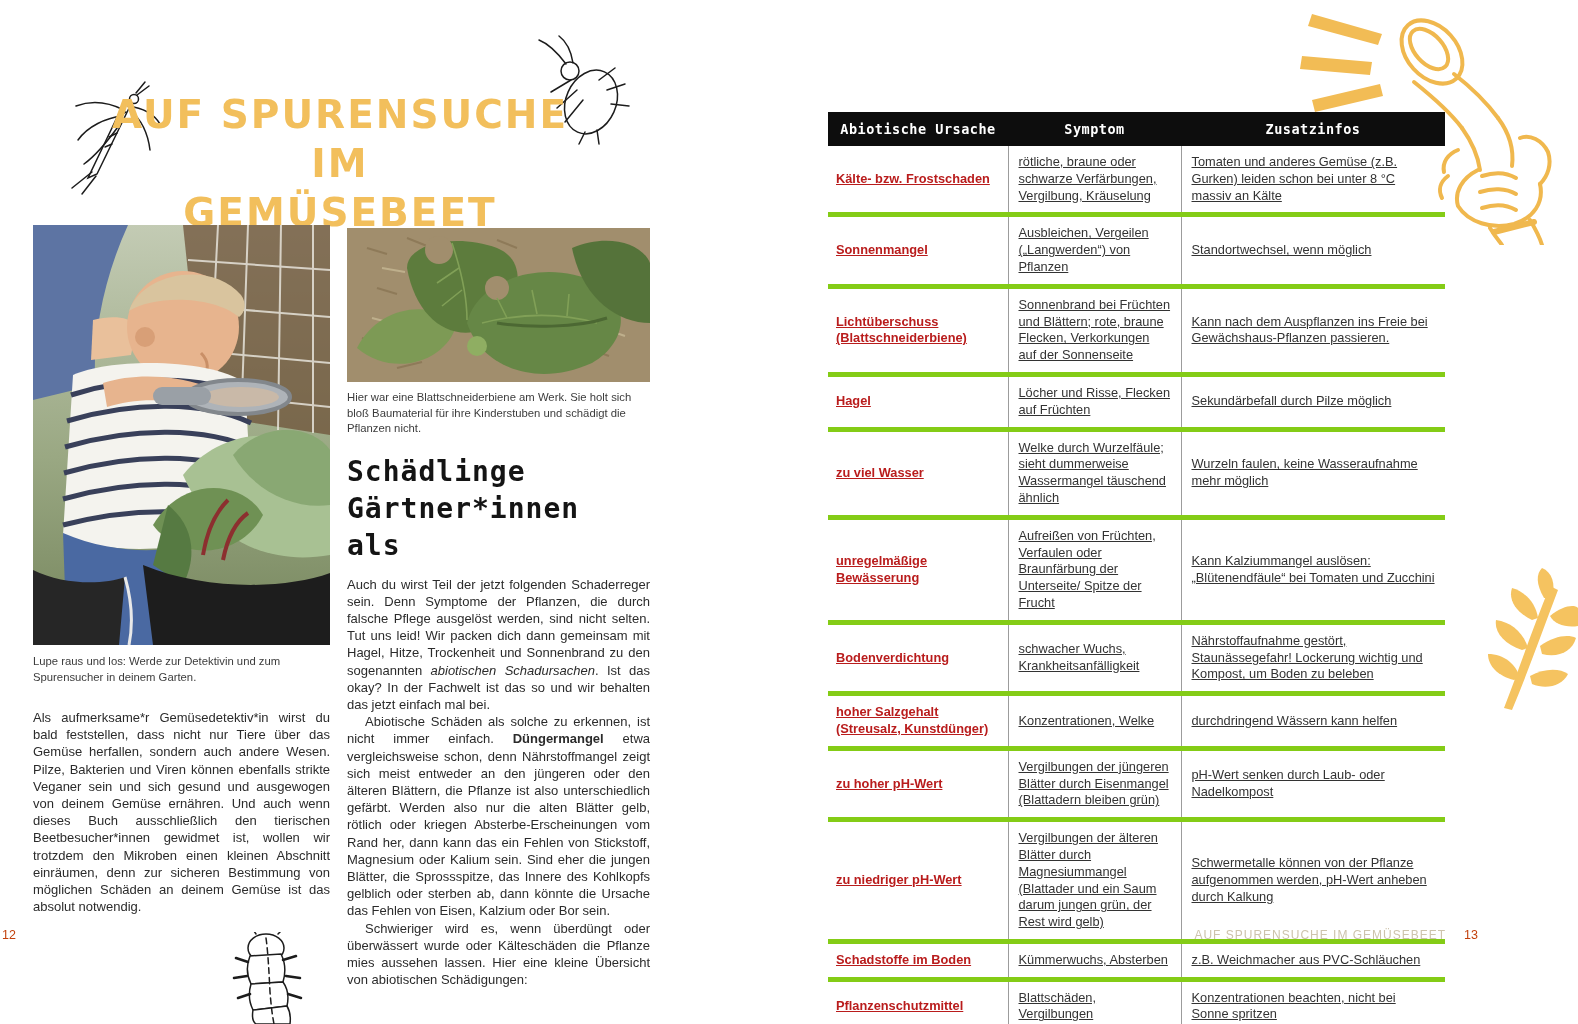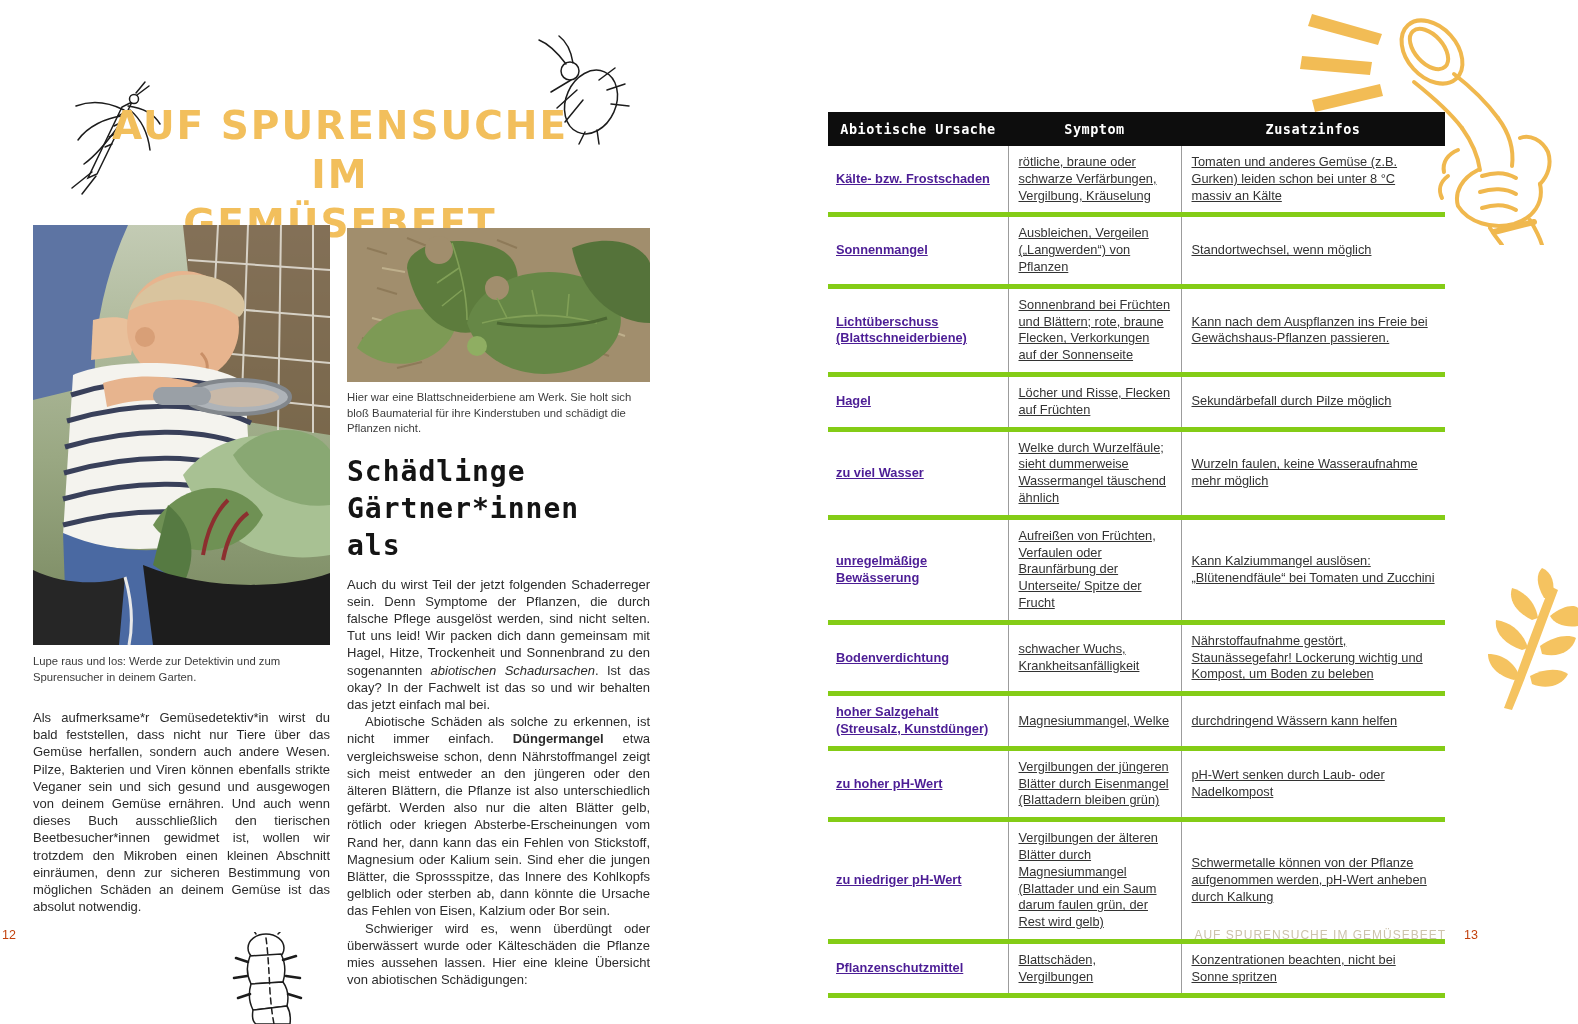--- a/index.html
+++ b/index.html
@@ -6,21 +6,21 @@
   html,body { width:1578px; height:1024px; }
   body {
     position:relative; background:#ffffff; overflow:hidden;
     font-family:"Liberation Sans", sans-serif; color:#2e2e2e;
     -webkit-font-smoothing:antialiased;
   }
   .abs { position:absolute; }
 
   
   .spread-title {
-    left:110px; top:101px; width:460px; text-align:center;
+    left:110px; top:90px; width:460px; text-align:center;
     font-family:"DejaVu Sans", sans-serif; font-weight:800;
     color:#F2BF5C; font-size:39px; line-height:49px; letter-spacing:2px;
   }
 
   
   .photo { display:block; }
 
   
   .caption { font-size:11.3px; line-height:15.5px; color:#3c3c3c; }
   .bodytext { font-size:13px; line-height:17.2px; text-align:justify; color:#2b2b2b; }
@@ -44,21 +44,21 @@
     font-family:"DejaVu Sans Mono", monospace; font-weight:bold;
     font-size:13.5px; letter-spacing:0.5px; padding:9px 6px; text-align:center;
   }
   .abio-table td {
     font-size:12.8px; line-height:16.8px; color:#333;
     padding:8px 10px; vertical-align:middle;
     border-bottom:5px solid #84cc16;
     text-decoration:underline;
   }
   .abio-table td.sym, .abio-table td.info { border-left:1px solid #9c9c9c; }
-  .abio-table td.cause { font-weight:bold; color:#4c1d95; width:180px; padding-left:8px; }
+  .abio-table td.cause { font-weight:bold; color:#b91c1c; width:180px; padding-left:8px; }
   .abio-table td.sym  { width:173px; }
   .abio-table td.info { width:264px; }
 
   
   .pagenum { font-size:12.5px; color:#c2410c; }
   .footer-left { left:2px; top:928px; }
   .footer-right { right:100px; top:928px; display:flex; align-items:flex-start; }
   .footer-right .runhead {
     color:#CDC3AC; font-size:12px; letter-spacing:1px; margin-right:18px;
   }
@@ -250,32 +250,37 @@
         <td class="sym">Aufreißen von Früchten, Verfaulen oder Braunfärbung der Unterseite/ Spitze der Frucht</td>
         <td class="info">Kann Kalziummangel auslösen: „Blütenendfäule“ bei Tomaten und Zucchini</td>
       </tr>
       <tr>
         <td class="cause">Bodenverdichtung</td>
         <td class="sym">schwacher Wuchs, Krankheitsanfälligkeit</td>
         <td class="info">Nährstoffaufnahme gestört, Staunässegefahr! Lockerung wichtig und Kompost, um Boden zu beleben</td>
       </tr>
       <tr>
         <td class="cause">hoher Salzgehalt (Streusalz, Kunstdünger)</td>
-        <td class="sym">Magnesiummangel, Welke</td>
+        <td class="sym">Konzentrationen, Welke</td>
         <td class="info">durchdringend Wässern kann helfen</td>
       </tr>
       <tr>
         <td class="cause">zu hoher pH-Wert</td>
         <td class="sym">Vergilbungen der jüngeren Blätter durch Eisenmangel (Blattadern bleiben grün)</td>
         <td class="info">pH-Wert senken durch Laub- oder Nadelkompost</td>
       </tr>
       <tr>
         <td class="cause">zu niedriger pH-Wert</td>
-        <td class="sym">Vergilbungen der älteren Blätter durch Magnesiummangel (Blattader und ein Saum darum faulen grün, der Rest wird gelb)</td>
+        <td class="sym">Vergilbungen der älteren Blätter durch Magnesiummangel (Blattader und ein Saum darum jungen grün, der Rest wird gelb)</td>
         <td class="info">Schwermetalle können von der Pflanze aufgenommen werden, pH-Wert anheben durch Kalkung</td>
+      </tr>
+      <tr>
+        <td class="cause">Schadstoffe im Boden</td>
+        <td class="sym">Kümmerwuchs, Absterben</td>
+        <td class="info">z.B. Weichmacher aus PVC-Schläuchen</td>
       </tr>
       <tr>
         <td class="cause">Pflanzenschutzmittel</td>
         <td class="sym">Blattschäden, Vergilbungen</td>
         <td class="info">Konzentrationen beachten, nicht bei Sonne spritzen</td>
       </tr>
     </tbody>
 </table>
 
 <svg class="abs" style="left:1282px; top:0;" width="296" height="245" viewBox="0 0 296 245">

